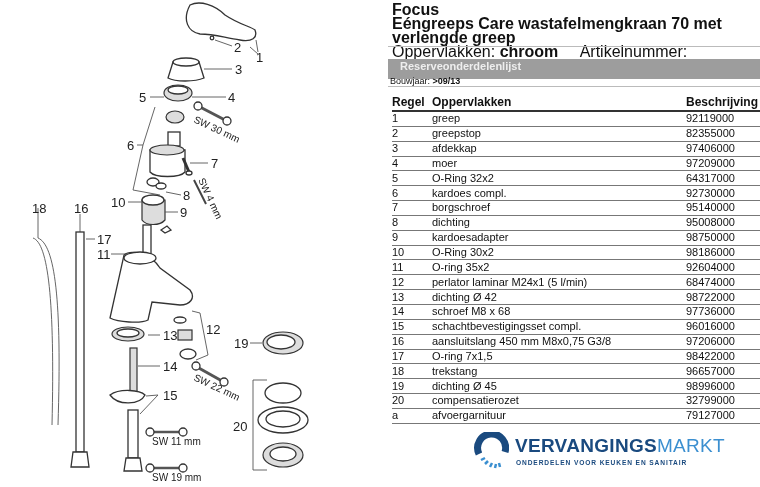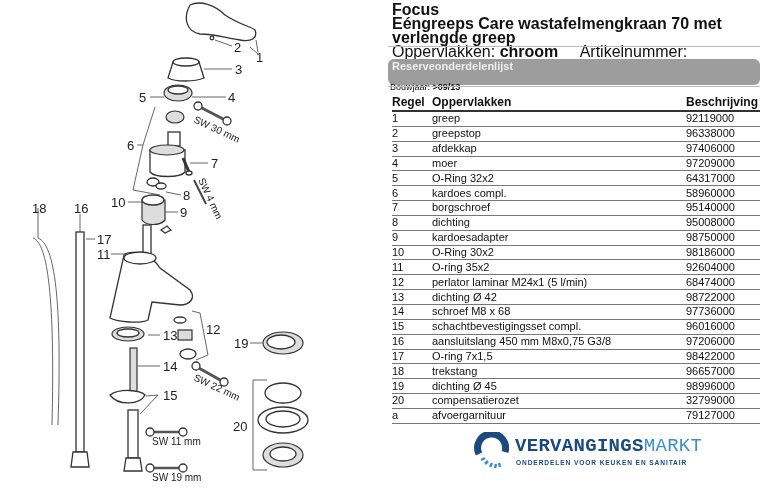--- a/index.html
+++ b/index.html
@@ -8,32 +8,32 @@
   #diagram text { font-family:"Liberation Sans", sans-serif; font-size:13px; fill:#222; }
   #diagram text.sw { font-size:10px; }
   .part { fill:#fff; stroke:#333; stroke-width:1.3; }
   .part-g { fill:#ddd; stroke:#333; stroke-width:1.2; }
   .lead { stroke:#555; stroke-width:0.9; fill:none; }
 
   #panel { position:absolute; left:370px; top:0; width:390px; height:487px; }
   .hdr { position:absolute; left:22px; top:3px; font-size:16px; line-height:14px; }
   .hdr .b { font-weight:bold; }
   .hr1 { position:absolute; left:18px; right:0; top:46px; border-top:1px solid #bbb; }
-  .bar { position:absolute; left:18px; right:0; top:59px; height:26px; background:#9d9d9d; color:#eee; font-weight:bold; font-size:11px; line-height:14px; padding-left:4px;border-radius:6px; }
-  .bouw { position:absolute; left:20px; top:82px; font-size:9px; }
+  .bar { position:absolute; left:18px; right:0; top:59px; height:20px; background:#9d9d9d; color:#eee; font-weight:bold; font-size:11px; line-height:14px; padding-left:12px; }
+  .bouw { position:absolute; left:20px; top:76px; font-size:9px; }
   .bouw .b { font-weight:bold; }
   .hr2 { position:absolute; left:18px; right:0; top:86px; border-top:1px solid #bbb; }
   table { position:absolute; left:22px; top:93px; width:368px; border-collapse:collapse; font-size:11px; }
   th { text-align:left; font-weight:bold; font-size:12px; height:17px; padding:0; }
   td { height:13.85px; padding:0; line-height:13px; border-bottom:1px solid #777; }
   thead tr th { border-bottom:2px solid #333; }
   .c1 { width:40px;margin-left:38px; }
   .c2 { width:254px; }
   .logo { position:absolute; left:103px; top:430px; width:290px; height:50px; }
-  .logo .word { position:absolute; left:42px; top:5px; font-size:19px; font-weight:bold; color:#1a4a7f; letter-spacing:0.3px;font-family:Liberation Mono, monospace; }
+  .logo .word { position:absolute; left:42px; top:5px; font-size:19px; font-weight:bold; color:#1a4a7f; letter-spacing:0.3px; }
   .logo .word span { font-weight:normal; color:#3b8fd0; }
   .logo .sub { position:absolute; left:43px; top:29px; font-size:6.6px; font-weight:bold; color:#1a4a7f; letter-spacing:0.9px; }
 </style>
 </head>
 <body>
 
 <svg id="diagram" viewBox="0 0 370 487">
 
   <path class="part" d="M190,5 C200,0 215,5 225,15 C240,25 250,26 255,30 C258,38 252,42 240,40 C225,38 215,34 200,34 C188,32 182,20 190,5 Z"></path>
   <circle class="part" cx="212" cy="38" r="1.8"></circle>
@@ -191,41 +191,41 @@
     </thead>
     <tbody id="rows">
         <tr>
           <td>1</td>
           <td>greep</td>
           <td>92119000</td>
         </tr>
         <tr>
           <td>2</td>
           <td>greepstop</td>
-          <td>96338000</td>
+          <td>82355000</td>
         </tr>
         <tr>
           <td>3</td>
           <td>afdekkap</td>
           <td>97406000</td>
         </tr>
         <tr>
           <td>4</td>
           <td>moer</td>
           <td>97209000</td>
         </tr>
         <tr>
           <td>5</td>
           <td>O-Ring 32x2</td>
           <td>64317000</td>
         </tr>
         <tr>
           <td>6</td>
           <td>kardoes compl.</td>
-          <td>58960000</td>
+          <td>92730000</td>
         </tr>
         <tr>
           <td>7</td>
           <td>borgschroef</td>
           <td>95140000</td>
         </tr>
         <tr>
           <td>8</td>
           <td>dichting</td>
           <td>95008000</td>

